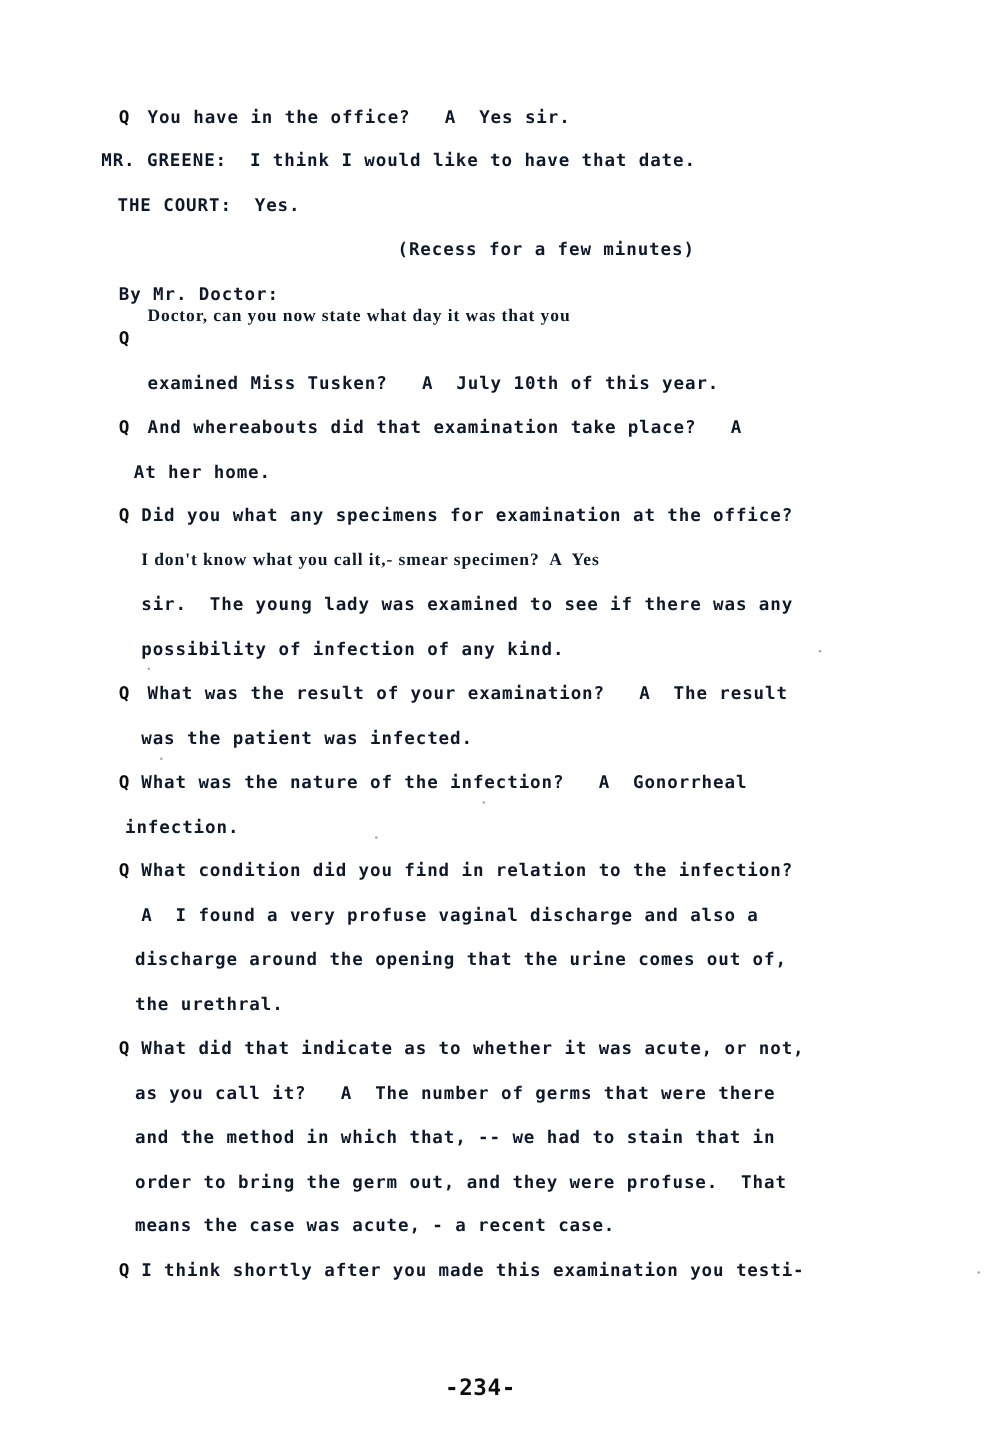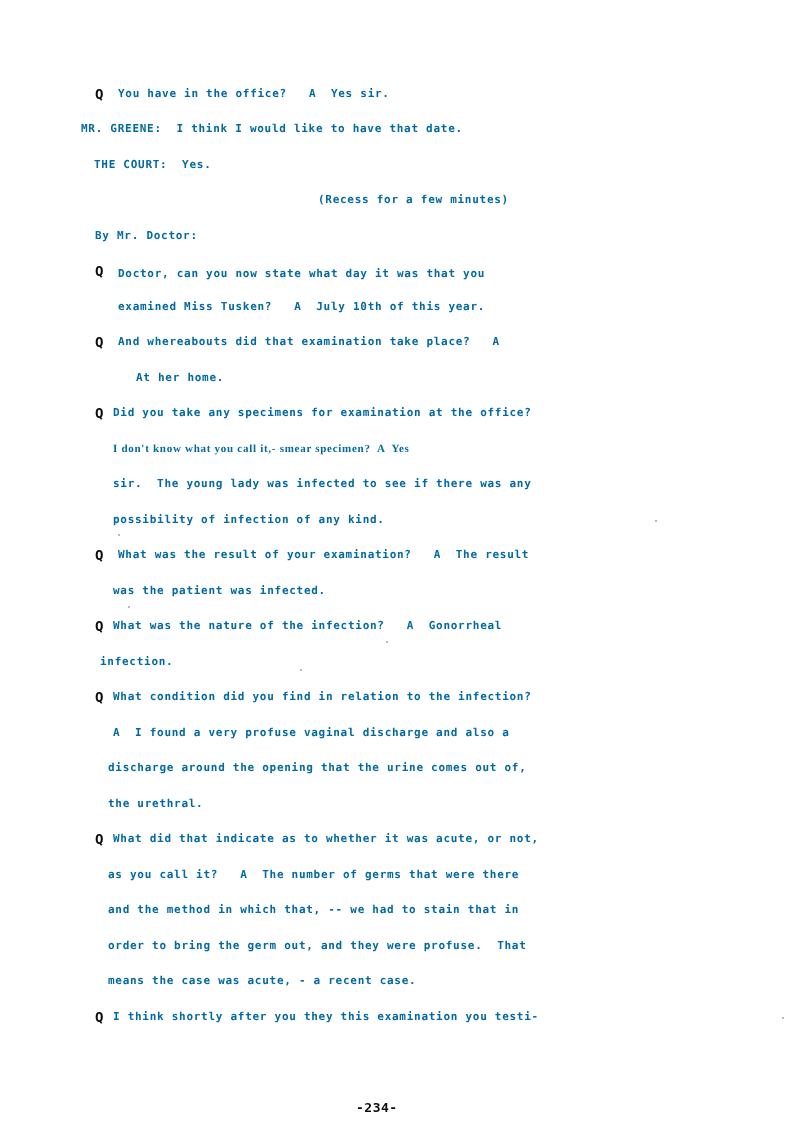--- a/index.html
+++ b/index.html
@@ -21,42 +21,42 @@
   
   #transcript {
     position: absolute;
     left: 0;
     top: 0;
     width: 800px;
   }
   .line {
     position: absolute;
     white-space: pre;
-    font-size: 11px;
+    font-size: 14px;
     letter-spacing: 0.72px;
-    color: #0369a1;
+    color: #0f172a;
     font-weight: 600;
     line-height: 16px;
     -webkit-font-smoothing: none;
     text-rendering: geometricPrecision;
   }
   
   .marker {
     position: absolute;
     white-space: pre;
     font-size: 14.1px;
     letter-spacing: 0.72px;
     color: #0d0d0d;
     font-weight: 600;
     line-height: 16px;
   }
   #page-folio {
     position: absolute;
     white-space: pre;
-    font-size: 13px;
+    font-size: 18px;
     letter-spacing: 0.5px;
     color: #0d0d0d;
     font-weight: 700;
     left: 356px;
     top: 1100px;
   }
   
   .speck {
     position: absolute;
     background: #5a5a5a;
@@ -77,42 +77,42 @@
       <div class="marker" style="left: 95px; top: 547px;">Q</div>
       <div class="marker" style="left: 95px; top: 618px;">Q</div>
       <div class="marker" style="left: 95px; top: 689px;">Q</div>
       <div class="marker" style="left: 95px; top: 831px;">Q</div>
       <div class="marker" style="left: 95px; top: 1009px;">Q</div>
       <div class="line" style="left: 118px; top: 86px;">You have in the office?   A  Yes sir.</div>
       <div class="line" style="left: 81px; top: 121px;">MR. GREENE:  I think I would like to have that date.</div>
       <div class="line" style="left: 94px; top: 157px;">THE COURT:  Yes.</div>
       <div class="line" style="left: 318px; top: 192px;">(Recess for a few minutes)</div>
       <div class="line" style="left: 95px; top: 228px;">By Mr. Doctor:</div>
-      <div class="line" style="left: 118px; top: 266px;">Doctor, can you now state what day it was that you</div>
+      <div class="line" style="left: 118px; top: 246px; font-family: Liberation Serif, serif;">Doctor, can you now state what day it was that you</div>
       <div class="line" style="left: 118px; top: 299px;">examined Miss Tusken?   A  July 10th of this year.</div>
       <div class="line" style="left: 118px; top: 334px;">And whereabouts did that examination take place?   A</div>
-      <div class="line" style="left: 136px; top: 370px;">At her home.</div>
-      <div class="line" style="left: 113px; top: 405px;">Did you take any specimens for examination at the office?</div>
+      <div class="line" style="left: 107px; top: 370px;">At her home.</div>
+      <div class="line" style="left: 113px; top: 405px;">Did you what any specimens for examination at the office?</div>
       <div class="line" style="left: 113px; top: 441px; font-family: Liberation Serif, serif;">I don't know what you call it,- smear specimen?  A  Yes</div>
-      <div class="line" style="left: 113px; top: 476px;">sir.  The young lady was infected to see if there was any</div>
+      <div class="line" style="left: 113px; top: 476px;">sir.  The young lady was examined to see if there was any</div>
       <div class="line" style="left: 113px; top: 512px;">possibility of infection of any kind.</div>
       <div class="line" style="left: 118px; top: 547px;">What was the result of your examination?   A  The result</div>
       <div class="line" style="left: 113px; top: 583px;">was the patient was infected.</div>
       <div class="line" style="left: 113px; top: 618px;">What was the nature of the infection?   A  Gonorrheal</div>
       <div class="line" style="left: 100px; top: 654px;">infection.</div>
       <div class="line" style="left: 113px; top: 689px;">What condition did you find in relation to the infection?</div>
       <div class="line" style="left: 113px; top: 725px;">A  I found a very profuse vaginal discharge and also a</div>
       <div class="line" style="left: 108px; top: 760px;">discharge around the opening that the urine comes out of,</div>
       <div class="line" style="left: 108px; top: 796px;">the urethral.</div>
       <div class="line" style="left: 113px; top: 831px; text-align: right;">What did that indicate as to whether it was acute, or not,</div>
       <div class="line" style="left: 108px; top: 867px;">as you call it?   A  The number of germs that were there</div>
       <div class="line" style="left: 108px; top: 902px;">and the method in which that, -- we had to stain that in</div>
       <div class="line" style="left: 108px; top: 938px;">order to bring the germ out, and they were profuse.  That</div>
       <div class="line" style="left: 108px; top: 973px;">means the case was acute, - a recent case.</div>
-      <div class="line" style="left: 113px; top: 1009px;">I think shortly after you they this examination you testi-</div>
+      <div class="line" style="left: 113px; top: 1009px;">I think shortly after you made this examination you testi-</div>
       <div class="speck" style="left: 655px; top: 520px; width: 2px; height: 2px;"></div>
       <div class="speck" style="left: 386px; top: 641px; width: 2px; height: 2px;"></div>
       <div class="speck" style="left: 300px; top: 669px; width: 2px; height: 2px;"></div>
       <div class="speck" style="left: 782px; top: 1017px; width: 2px; height: 2px;"></div>
       <div class="speck" style="left: 118px; top: 534px; width: 2px; height: 2px;"></div>
       <div class="speck" style="left: 128px; top: 606px; width: 2px; height: 2px;"></div>
     </div>
 
   <div id="page-folio">-234-</div>
 

